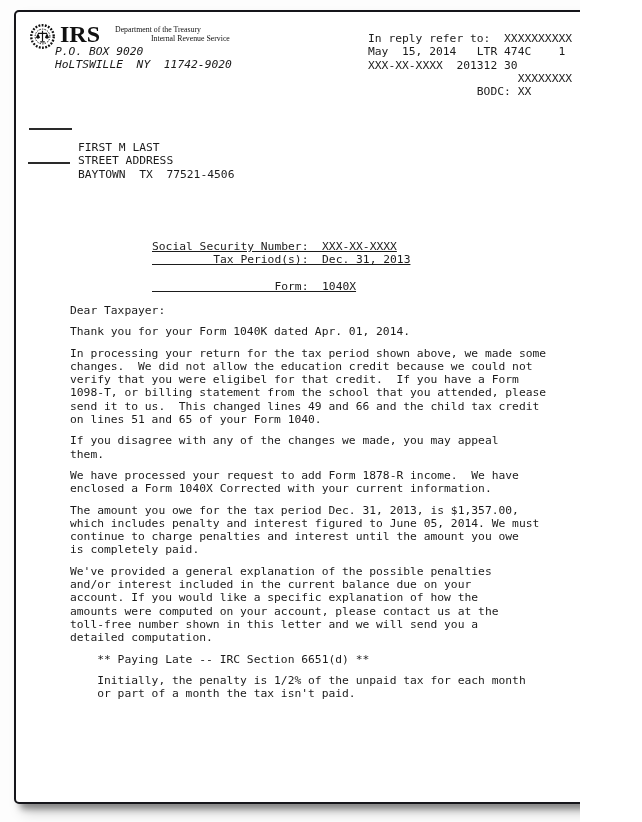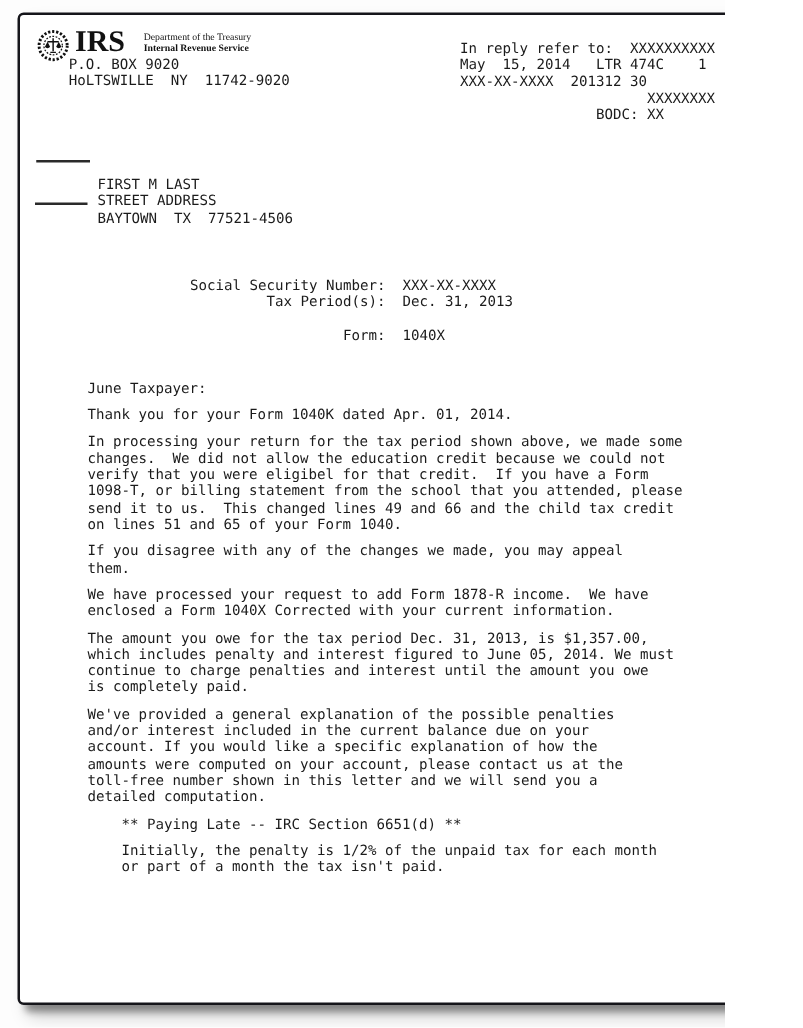--- a/index.html
+++ b/index.html
@@ -16,21 +16,21 @@
   pre{
     margin:0;white-space:pre;color:#1b1b1b;
     font-family:"DejaVu Sans Mono",monospace;
     font-size:11.3px;line-height:13.3px;
   }
   .logo-irs{
     font-family:"Liberation Serif",serif;font-weight:bold;
     font-size:24px;line-height:24px;color:#111;letter-spacing:0px;
   }
   .dept{font-family:"Liberation Serif",serif;font-size:7.8px;line-height:8.8px;color:#111;}
-  .dept .l2{font-weight:bold;}
+  .dept .l2{font-weight:normal;margin-left:36px;}
   .addr-line{position:absolute;height:2px;background:#2a2a2a;}
   .body-block pre{margin:0 0 8px 0;}
 </style>
 </head>
 <body>
 
 <div class="canvas">
   <div class="page">
 
     <div class="abs" style="left:13px;top:11px;width:27px;height:27px;">
@@ -40,43 +40,43 @@
         <path d="M15 8.5 L15 20 M10 11.5 L20 11.5 M12.5 21 h5" stroke="#111" stroke-width="1.3" fill="none"></path>
         <path d="M10 11.5 l-2.3 4.6 a2.7 2.7 0 0 0 4.6 0 z" fill="#111"></path>
         <path d="M20 11.5 l-2.3 4.6 a2.7 2.7 0 0 0 4.6 0 z" fill="#111"></path>
       </svg>
     </div>
     <div class="abs logo-irs" style="left:44px;top:10px;">IRS</div>
     <div class="abs dept" style="left:99px;top:14px;width:140px;">
       <div class="l1">Department of the Treasury</div>
       <div class="l2">Internal Revenue Service</div>
     </div>
-    <pre class="abs" style="left:39px;top:33px;">P.O. BOX 9020
+    <pre class="abs" style="left:39px;top:33px;font-style:italic;">P.O. BOX 9020
 HoLTSWILLE  NY  11742-9020</pre>
 
     <pre class="abs" style="left:352px;top:20px;">In reply refer to:  XXXXXXXXXX
 May  15, 2014   LTR 474C    1
 XXX-XX-XXXX  201312 30
                       XXXXXXXX
                 BODC: XX</pre>
 
     <div class="addr-line" style="left:13px;top:116px;width:43px;"></div>
     <div class="addr-line" style="left:12px;top:150px;width:42px;"></div>
 
     <pre class="abs" style="left:62px;top:129px;">FIRST M LAST
 STREET ADDRESS
 BAYTOWN  TX  77521-4506</pre>
 
-    <pre class="abs" style="left:136px;top:210px;">Social Security Number:  XXX-XX-XXXX
+    <pre class="abs" style="left:136px;top:228px;text-decoration:underline;">Social Security Number:  XXX-XX-XXXX
          Tax Period(s):  Dec. 31, 2013
 
                   Form:  1040X</pre>
 
     <div class="abs body-block" style="left:54px;top:292px;width:520px;">
-      <pre>June Taxpayer:</pre>
+      <pre>Dear Taxpayer:</pre>
       <pre>Thank you for your Form 1040K dated Apr. 01, 2014.</pre>
       <pre>In processing your return for the tax period shown above, we made some
 changes.  We did not allow the education credit because we could not
 verify that you were eligibel for that credit.  If you have a Form
 1098-T, or billing statement from the school that you attended, please
 send it to us.  This changed lines 49 and 66 and the child tax credit
 on lines 51 and 65 of your Form 1040.</pre>
       <pre>If you disagree with any of the changes we made, you may appeal
 them.</pre>
       <pre>We have processed your request to add Form 1878-R income.  We have

